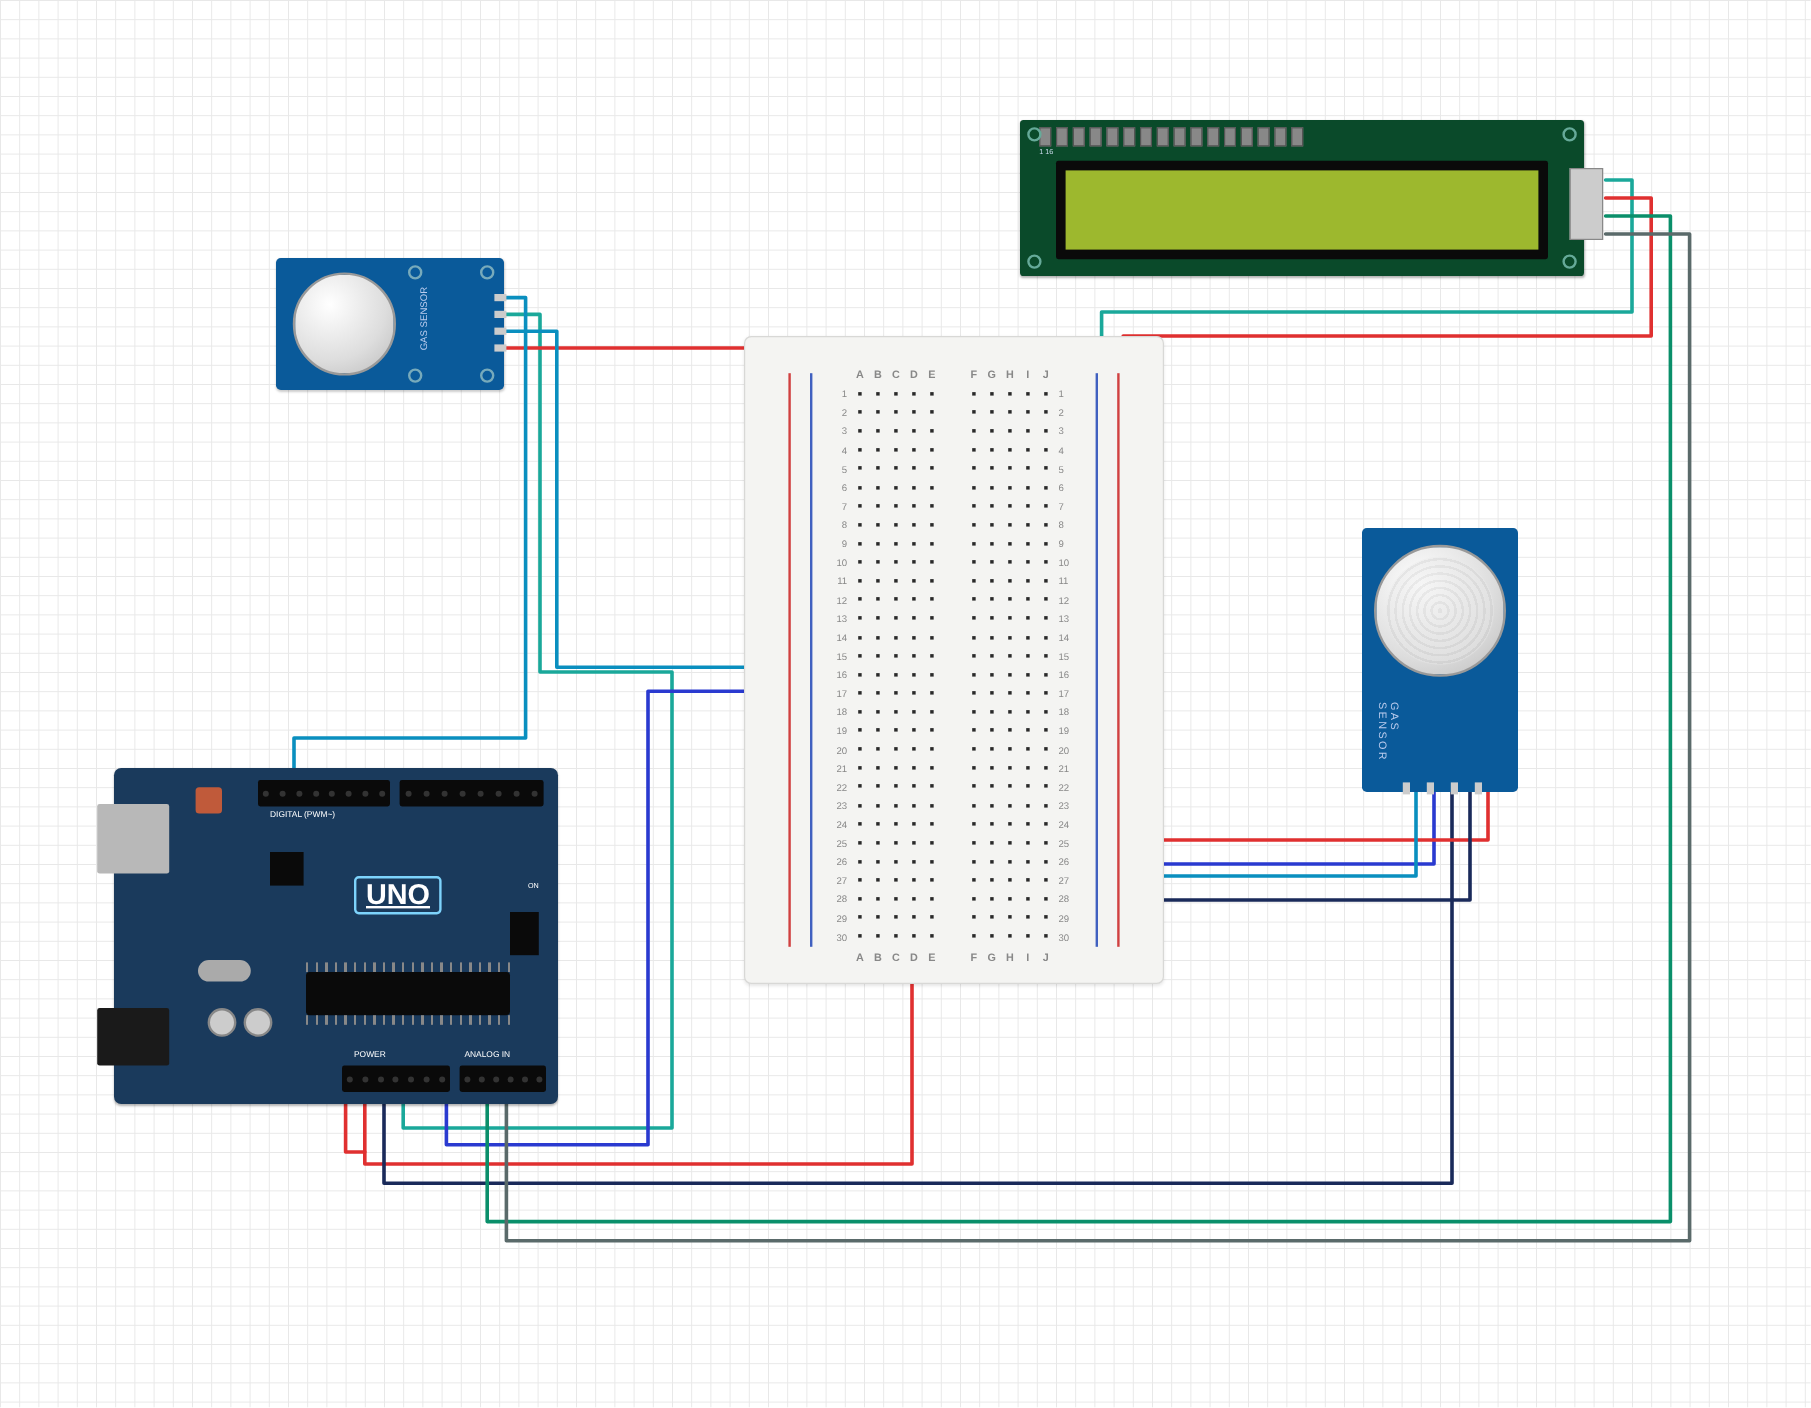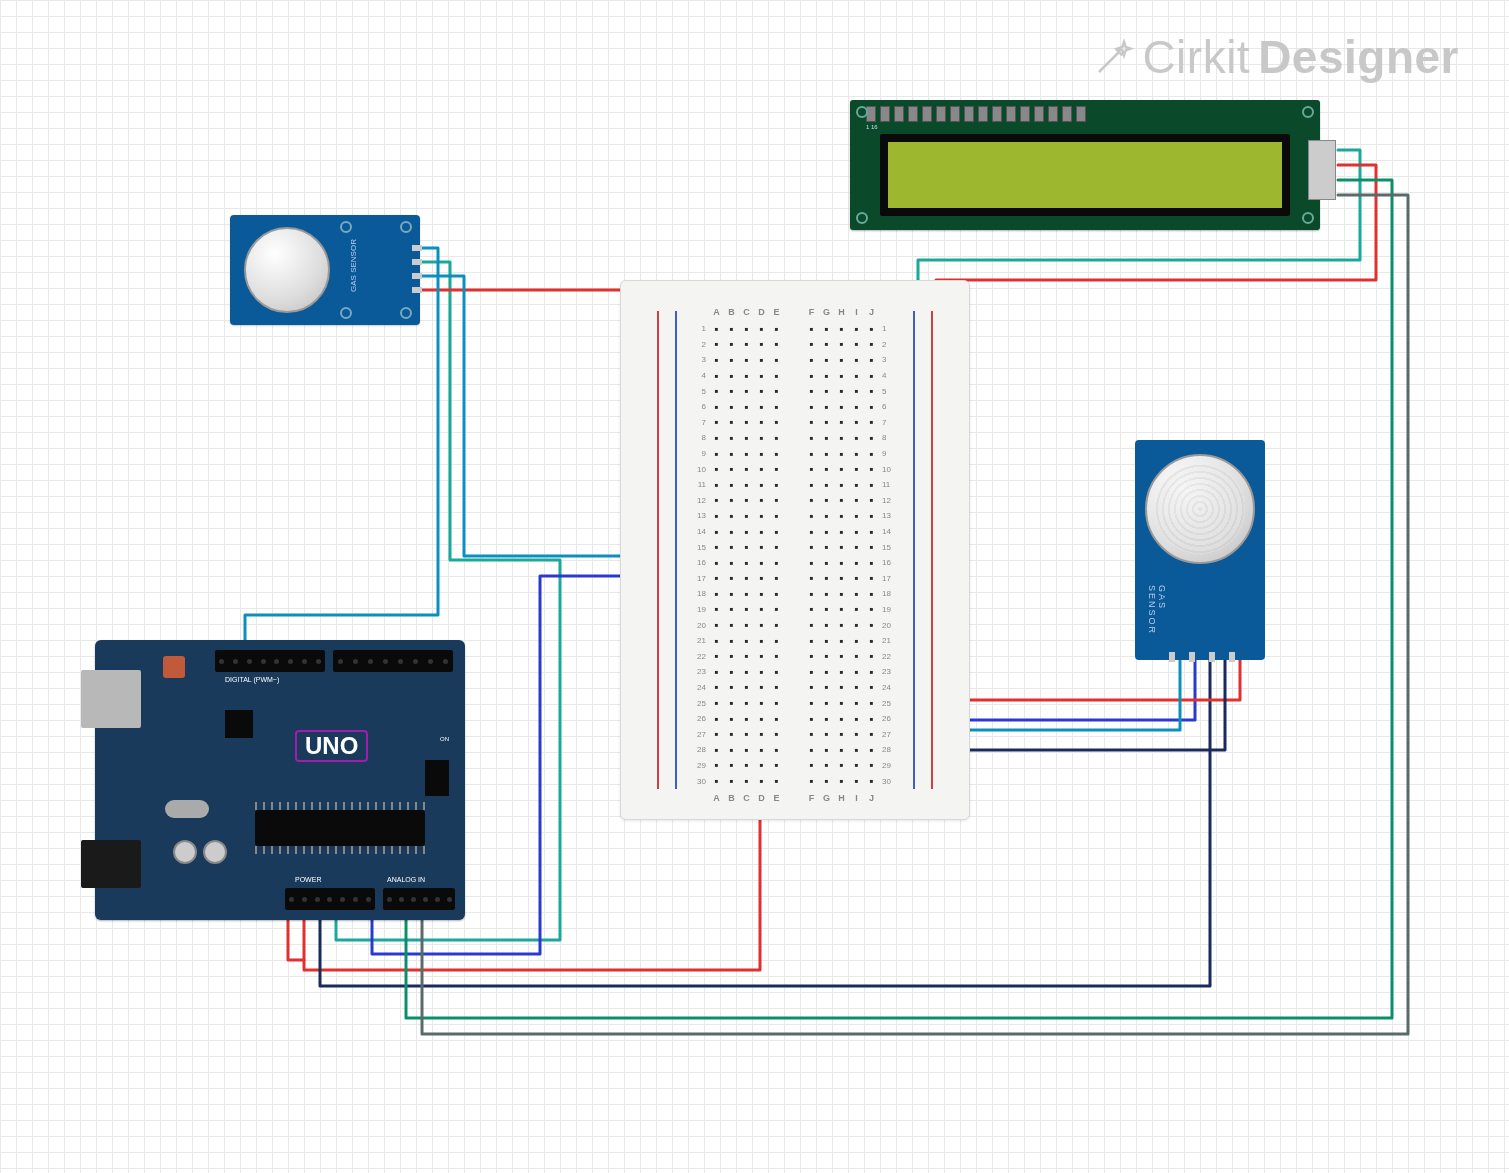--- a/index.html
+++ b/index.html
@@ -95,23 +95,24 @@
   }
   .arduino-chip::before{ top:-8px; }
   .arduino-chip::after{ bottom:-8px; }
   .arduino-label {
     position: absolute;
     color: #fff;
     font-size: 24px;
     font-weight: 700;
     font-family: Arial;
     left: 200px; top: 90px;
-    border:2px solid #a21caf;
+    border:2px solid #7dd3fc;
     padding: 0 8px;
     border-radius: 4px;
+    text-decoration: underline;
   }
   .arduino-pintext {
     position:absolute; color:#fff; font-size:7px; white-space:nowrap;
   }
   .arduino-crystal {
     position:absolute; left:70px; top:160px; width:44px; height:18px;
     background:#aaa; border-radius:9px;
   }
   .arduino-caps {
     position:absolute; left:78px; top:200px; width:24px; height:24px;
@@ -267,27 +268,20 @@
   }
 
 </style>
 </head>
 <body>
 
 <div class="grid-bg"></div>
 
 <div class="canvas">
 
-  <div class="watermark">
-    <svg viewBox="0 0 24 24">
-      <path d="M3 21 L15 9 M13 7 L17 11 M18 3 L19 6 L22 7 L19 8 L18 11 L17 8 L14 7 L17 6 Z" stroke="#c8c8c8" stroke-width="1.5" fill="none"></path>
-    </svg>
-    <span>Cirkit</span>
-    <span class="bold">Designer</span>
-  </div>
 
   <svg class="wires" width="1509" height="1173" viewBox="0 0 1509 1173">
 
     <path stroke="#e03030" d="M 304 916 L 304 970 L 760 970 L 760 790 L 934 790 L 934 770"></path>
 
     <path stroke="#1a2a5a" d="M 320 916 L 320 986 L 1210 986 L 1210 680 L 1210 660"></path>
 
     <path stroke="#1aa89a" d="M 420 262 L 450 262 L 450 560 L 560 560 L 560 940 L 336 940 L 336 916"></path>
 
     <path stroke="#e03030" d="M 420 290 L 880 290 L 880 310"></path>

